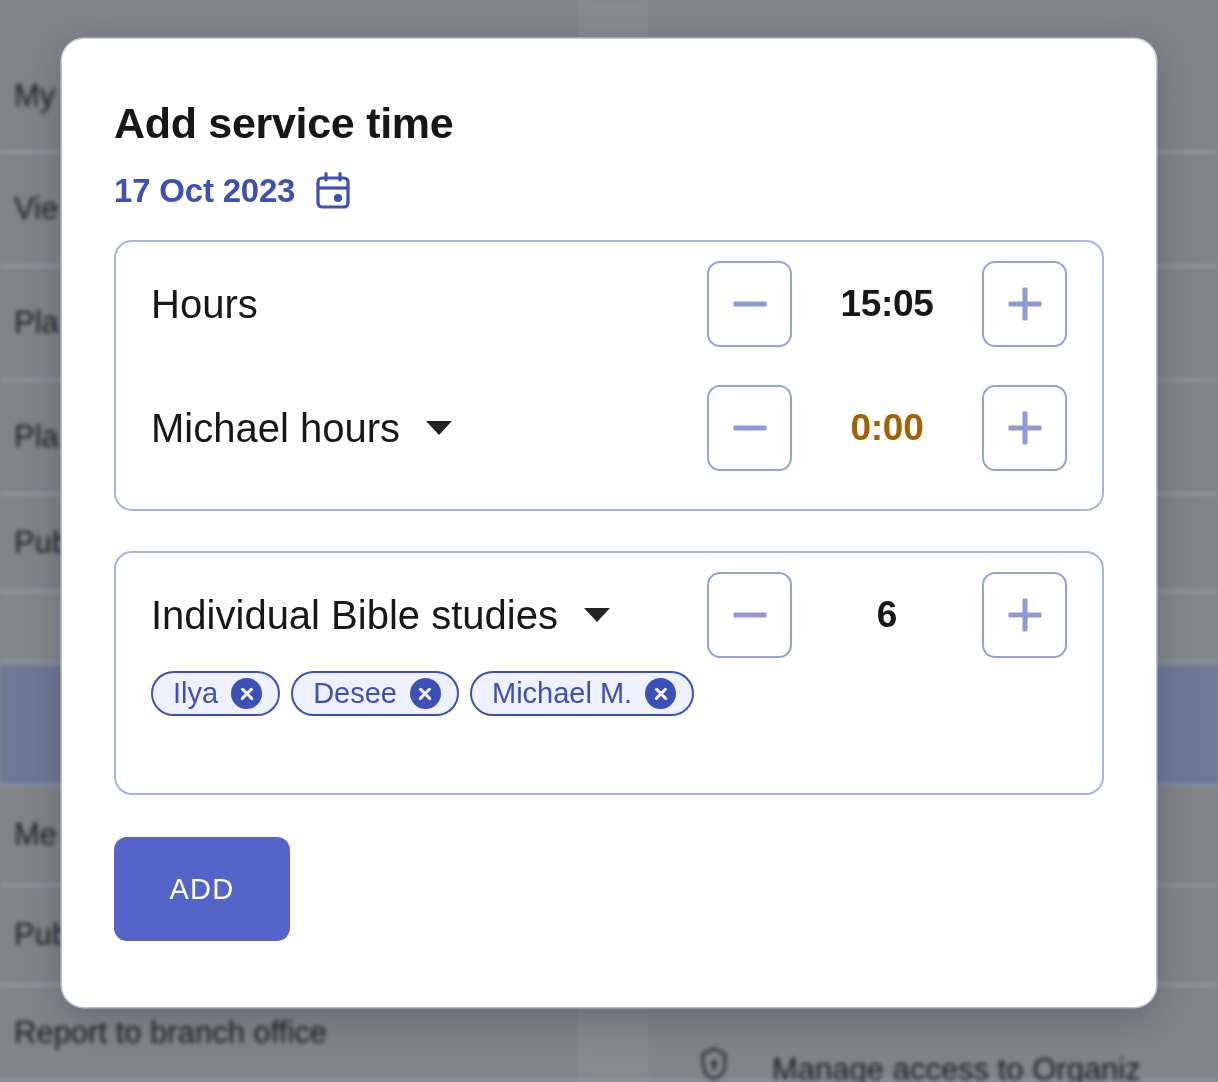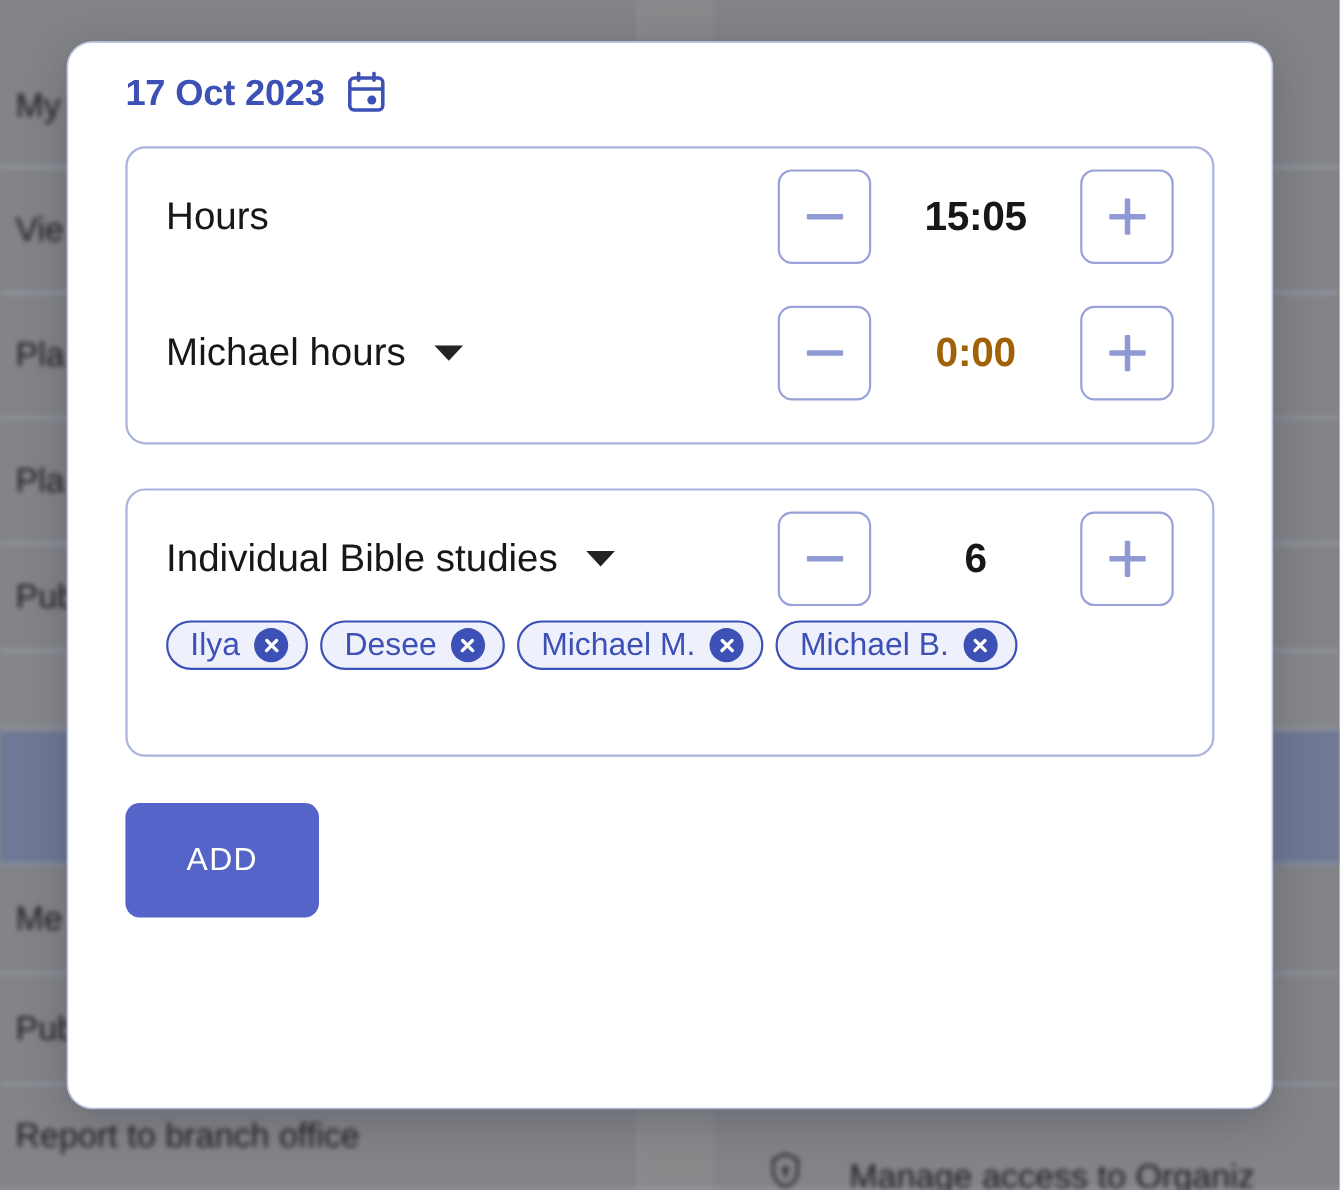--- a/index.html
+++ b/index.html
@@ -137,21 +137,21 @@
     align-items: center;
     height: 124px;
   }
   .row .label-wrap {
     display: flex;
     align-items: center;
     gap: 26px;
     flex: 1 1 auto;
   }
   .row-label {
-    font-size: 35px;
+    font-size: 40px;
     color: #17171a;
     white-space: nowrap;
   }
   .caret {
     width: 0; height: 0;
     border-left: 13px solid transparent;
     border-right: 13px solid transparent;
     border-top: 14px solid #232326;
     cursor: pointer;
     flex: none;
@@ -312,20 +312,21 @@
       <path d="M13 1 L24 6 V16 C24 24 19 29 13 31 C7 29 2 24 2 16 V6 Z" fill="none" stroke="#1d1d1f" stroke-width="2.2"></path>
       <circle cx="13" cy="15" r="2.6" fill="#1d1d1f"></circle>
       <rect x="11.9" y="16.5" width="2.2" height="6" fill="#1d1d1f"></rect>
     </svg>
   </div>
 
   <div class="scrim"></div>
 
   <div class="dialog">
 
+    <div class="dlg-title">Add service time</div>
 
     <div class="dlg-dateline">
       <span class="dlg-date">17 Oct 2023</span>
       <svg class="cal-icon" viewBox="0 0 36 38">
         <rect x="3" y="6" width="30" height="29" rx="4" fill="none" stroke="#3d50b5" stroke-width="3.2"></rect>
         <line x1="3" y1="16" x2="33" y2="16" stroke="#3d50b5" stroke-width="3.2"></line>
         <line x1="11" y1="1.6" x2="11" y2="8" stroke="#3d50b5" stroke-width="3.2" stroke-linecap="round"></line>
         <line x1="25" y1="1.6" x2="25" y2="8" stroke="#3d50b5" stroke-width="3.2" stroke-linecap="round"></line>
         <circle cx="23" cy="26" r="4.1" fill="#3d50b5"></circle>
       </svg>
@@ -378,24 +379,20 @@
             <span class="chip-x"></span>
           </div>
           <div class="chip">
             <span class="chip-label">Desee</span>
             <span class="chip-x"></span>
           </div>
           <div class="chip">
             <span class="chip-label">Michael M.</span>
             <span class="chip-x"></span>
           </div>
-          <div class="chip">
-            <span class="chip-label">Michael B.</span>
-            <span class="chip-x"></span>
-          </div>
         </div>
 
     </div>
 
     <div class="footer">
       <button class="btn-add">ADD</button>
     </div>
 
   </div>
 </div>

